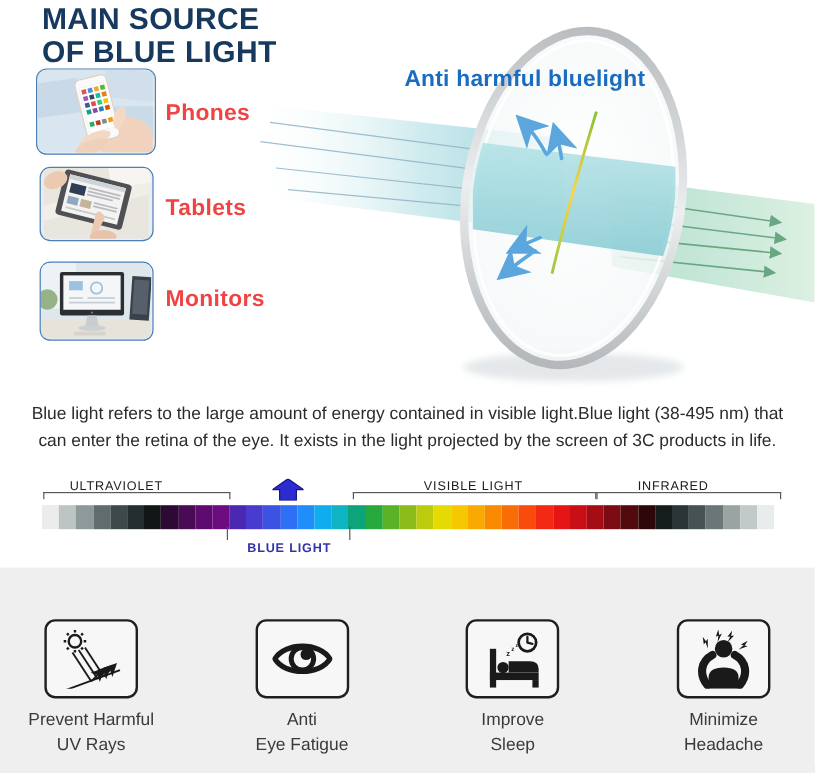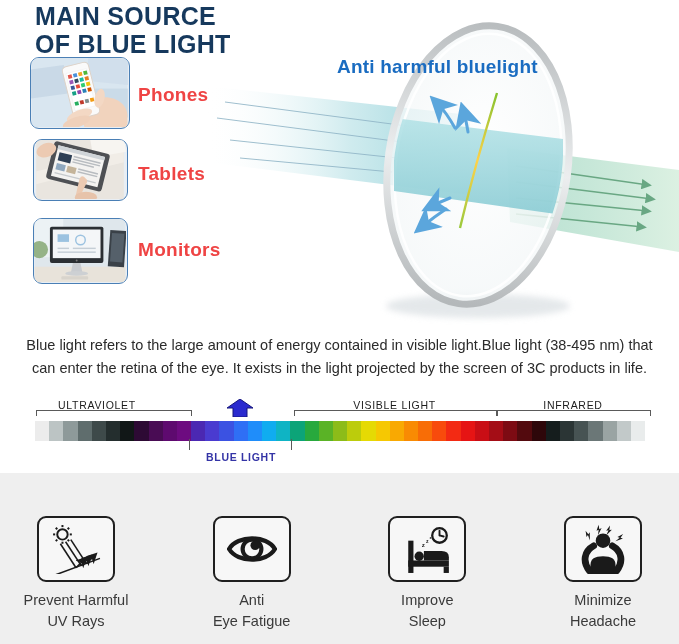--- a/index.html
+++ b/index.html
@@ -29,21 +29,21 @@
 
   
   .desc{position:absolute;left:12px;right:12px;top:334px;text-align:center;
         font-size:14.5px;line-height:23px;color:#2b2b2b;}
 
   
   .spec-label{position:absolute;font-size:10.5px;letter-spacing:.7px;color:#1c1c1c;
               text-align:center;font-weight:400;}
   .lbl-uv{left:20px;width:154px;top:399px;}
   .lbl-vis{left:294px;width:201px;top:399px;}
-  .lbl-ir{left:497px;width:152px;top:399px;}
+  .lbl-ir{left:485px;width:152px;top:399px;}
   .bracket{position:absolute;height:5px;border-top:1px solid #5a5a5a;
            border-left:1px solid #5a5a5a;border-right:1px solid #5a5a5a;top:410px;}
   .br-uv{left:36px;width:154px;}
   .br-vis{left:294px;width:201px;}
   .br-ir{left:497px;width:152px;}
   .spec-arrow{position:absolute;left:227px;top:399px;}
   .spectrum-bar{position:absolute;left:35px;top:421px;width:610px;height:20px;display:flex;}
   .spec-block{flex:1 1 0;}
   .blue-tick{position:absolute;width:1px;height:11px;background:#5a5a5a;top:439px;}
   .tick-l{left:189px;} .tick-r{left:291px;}

